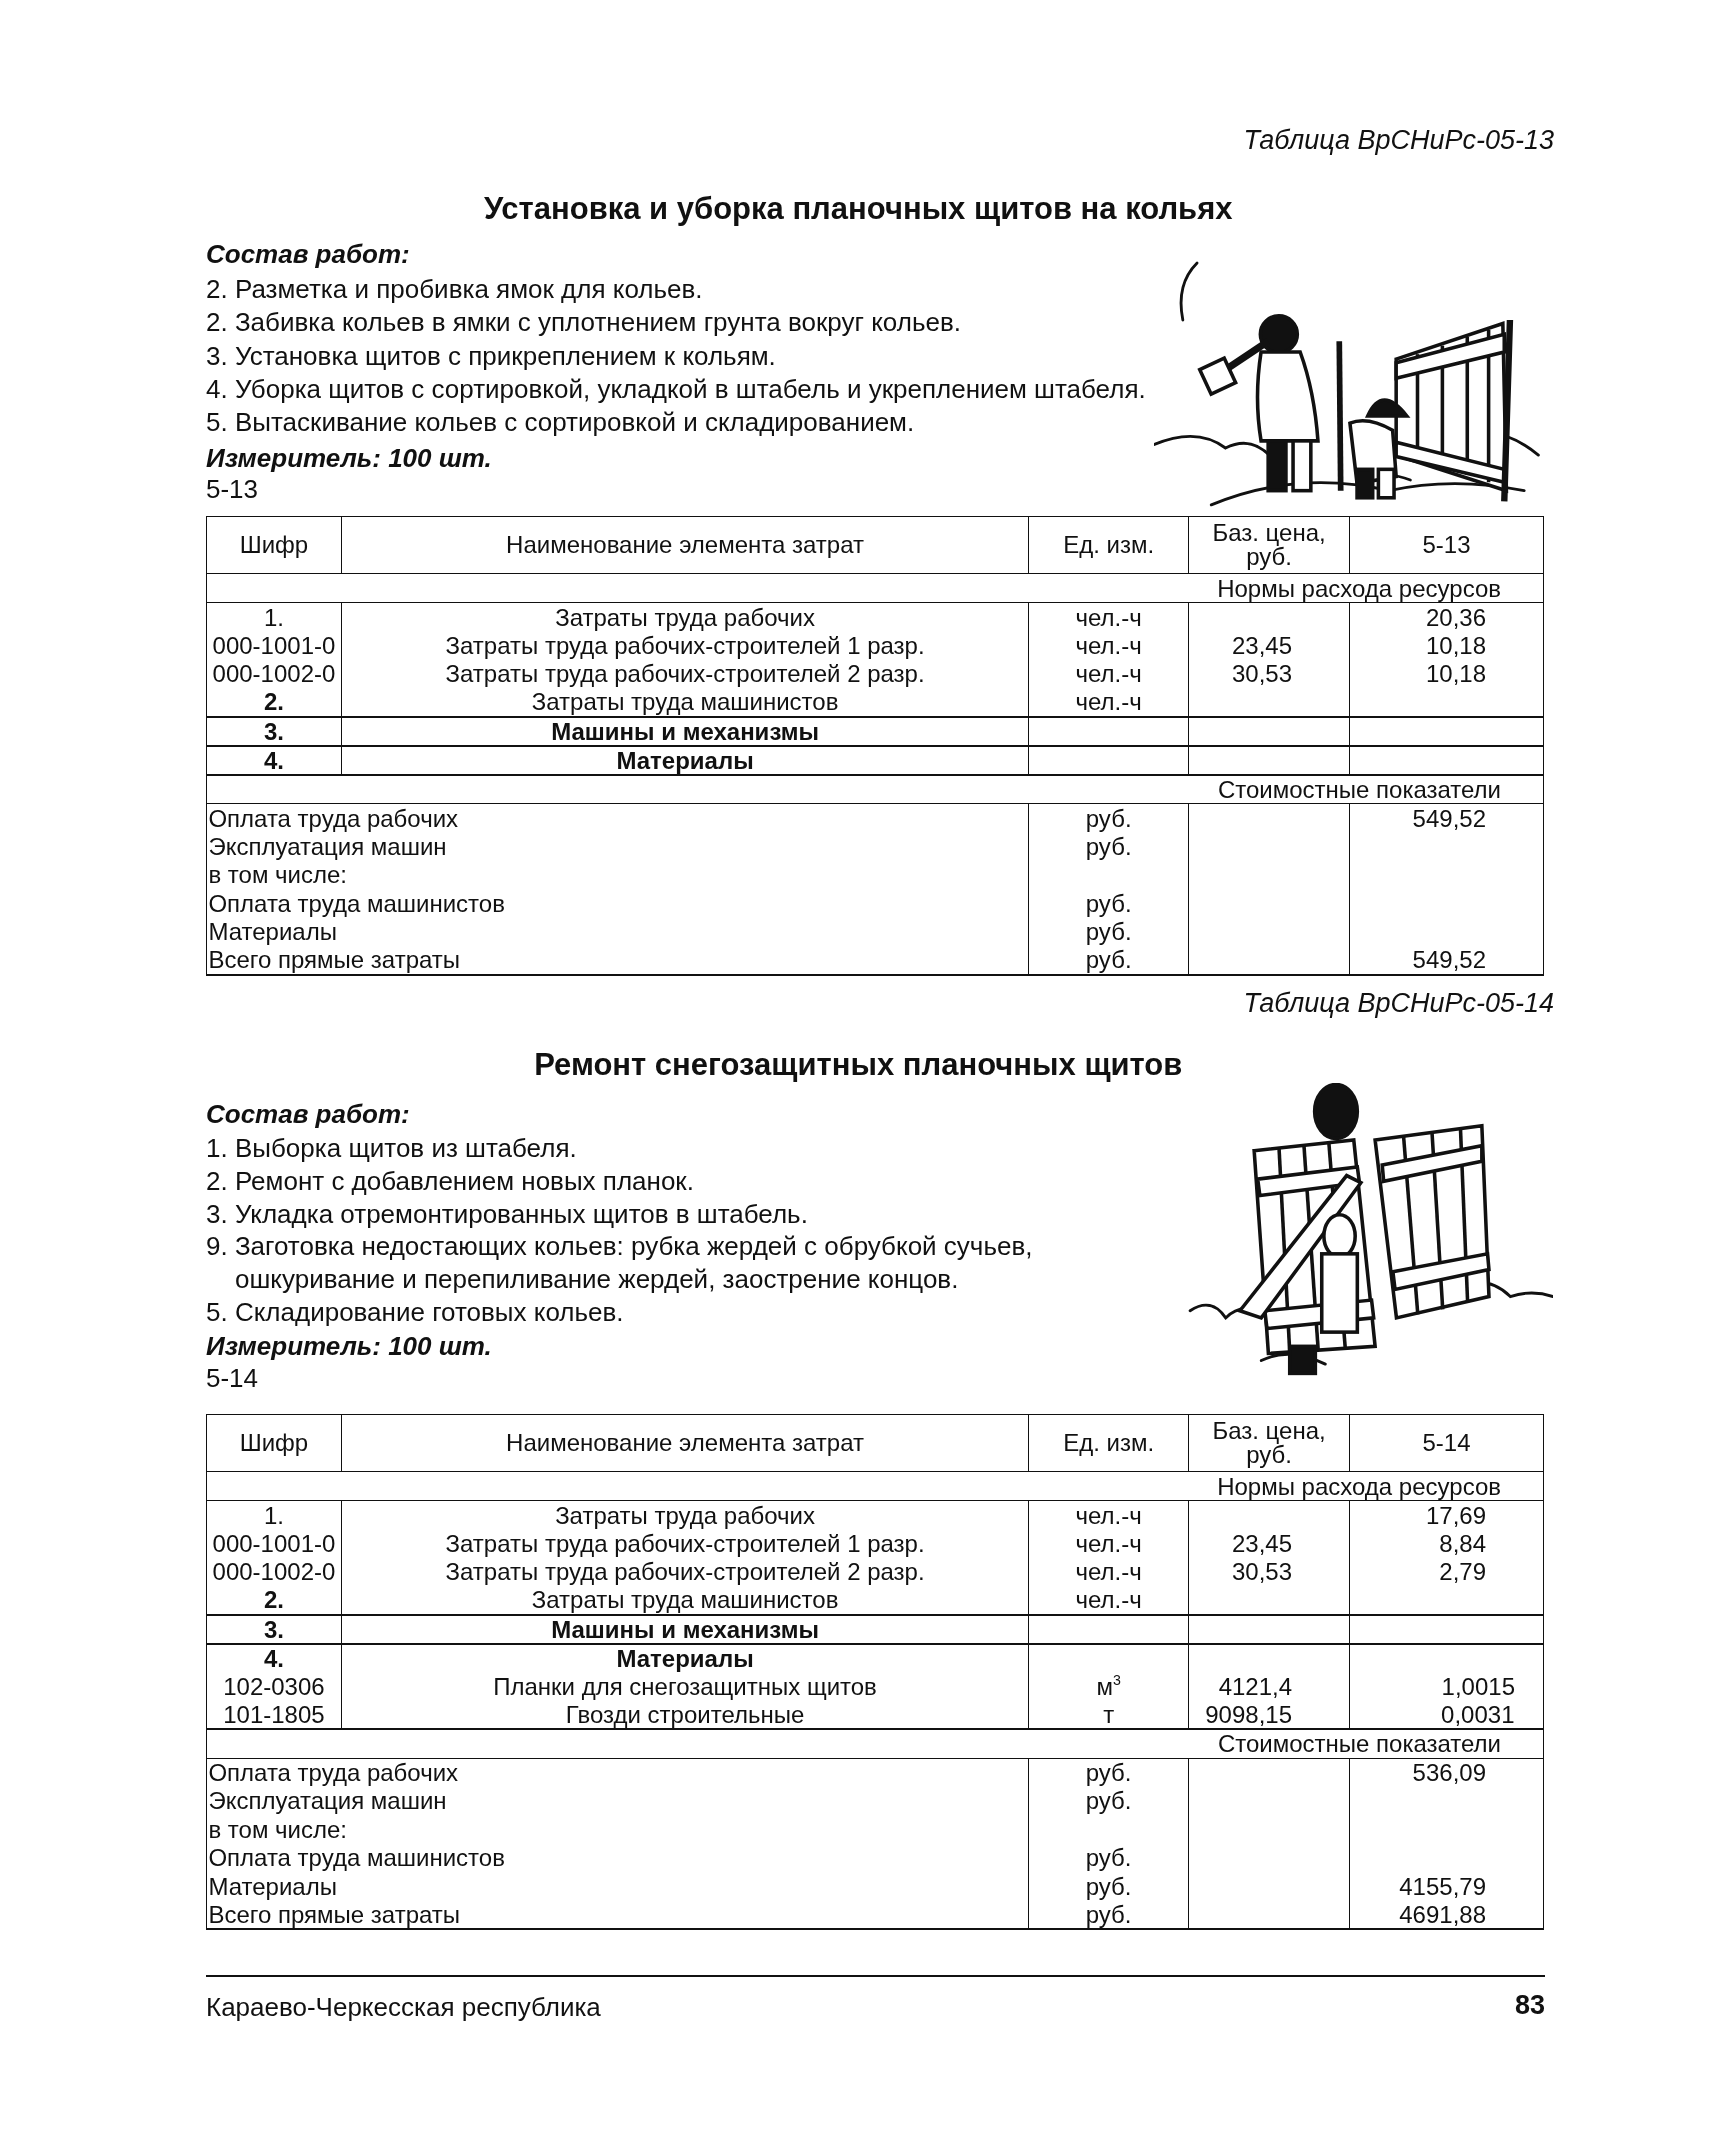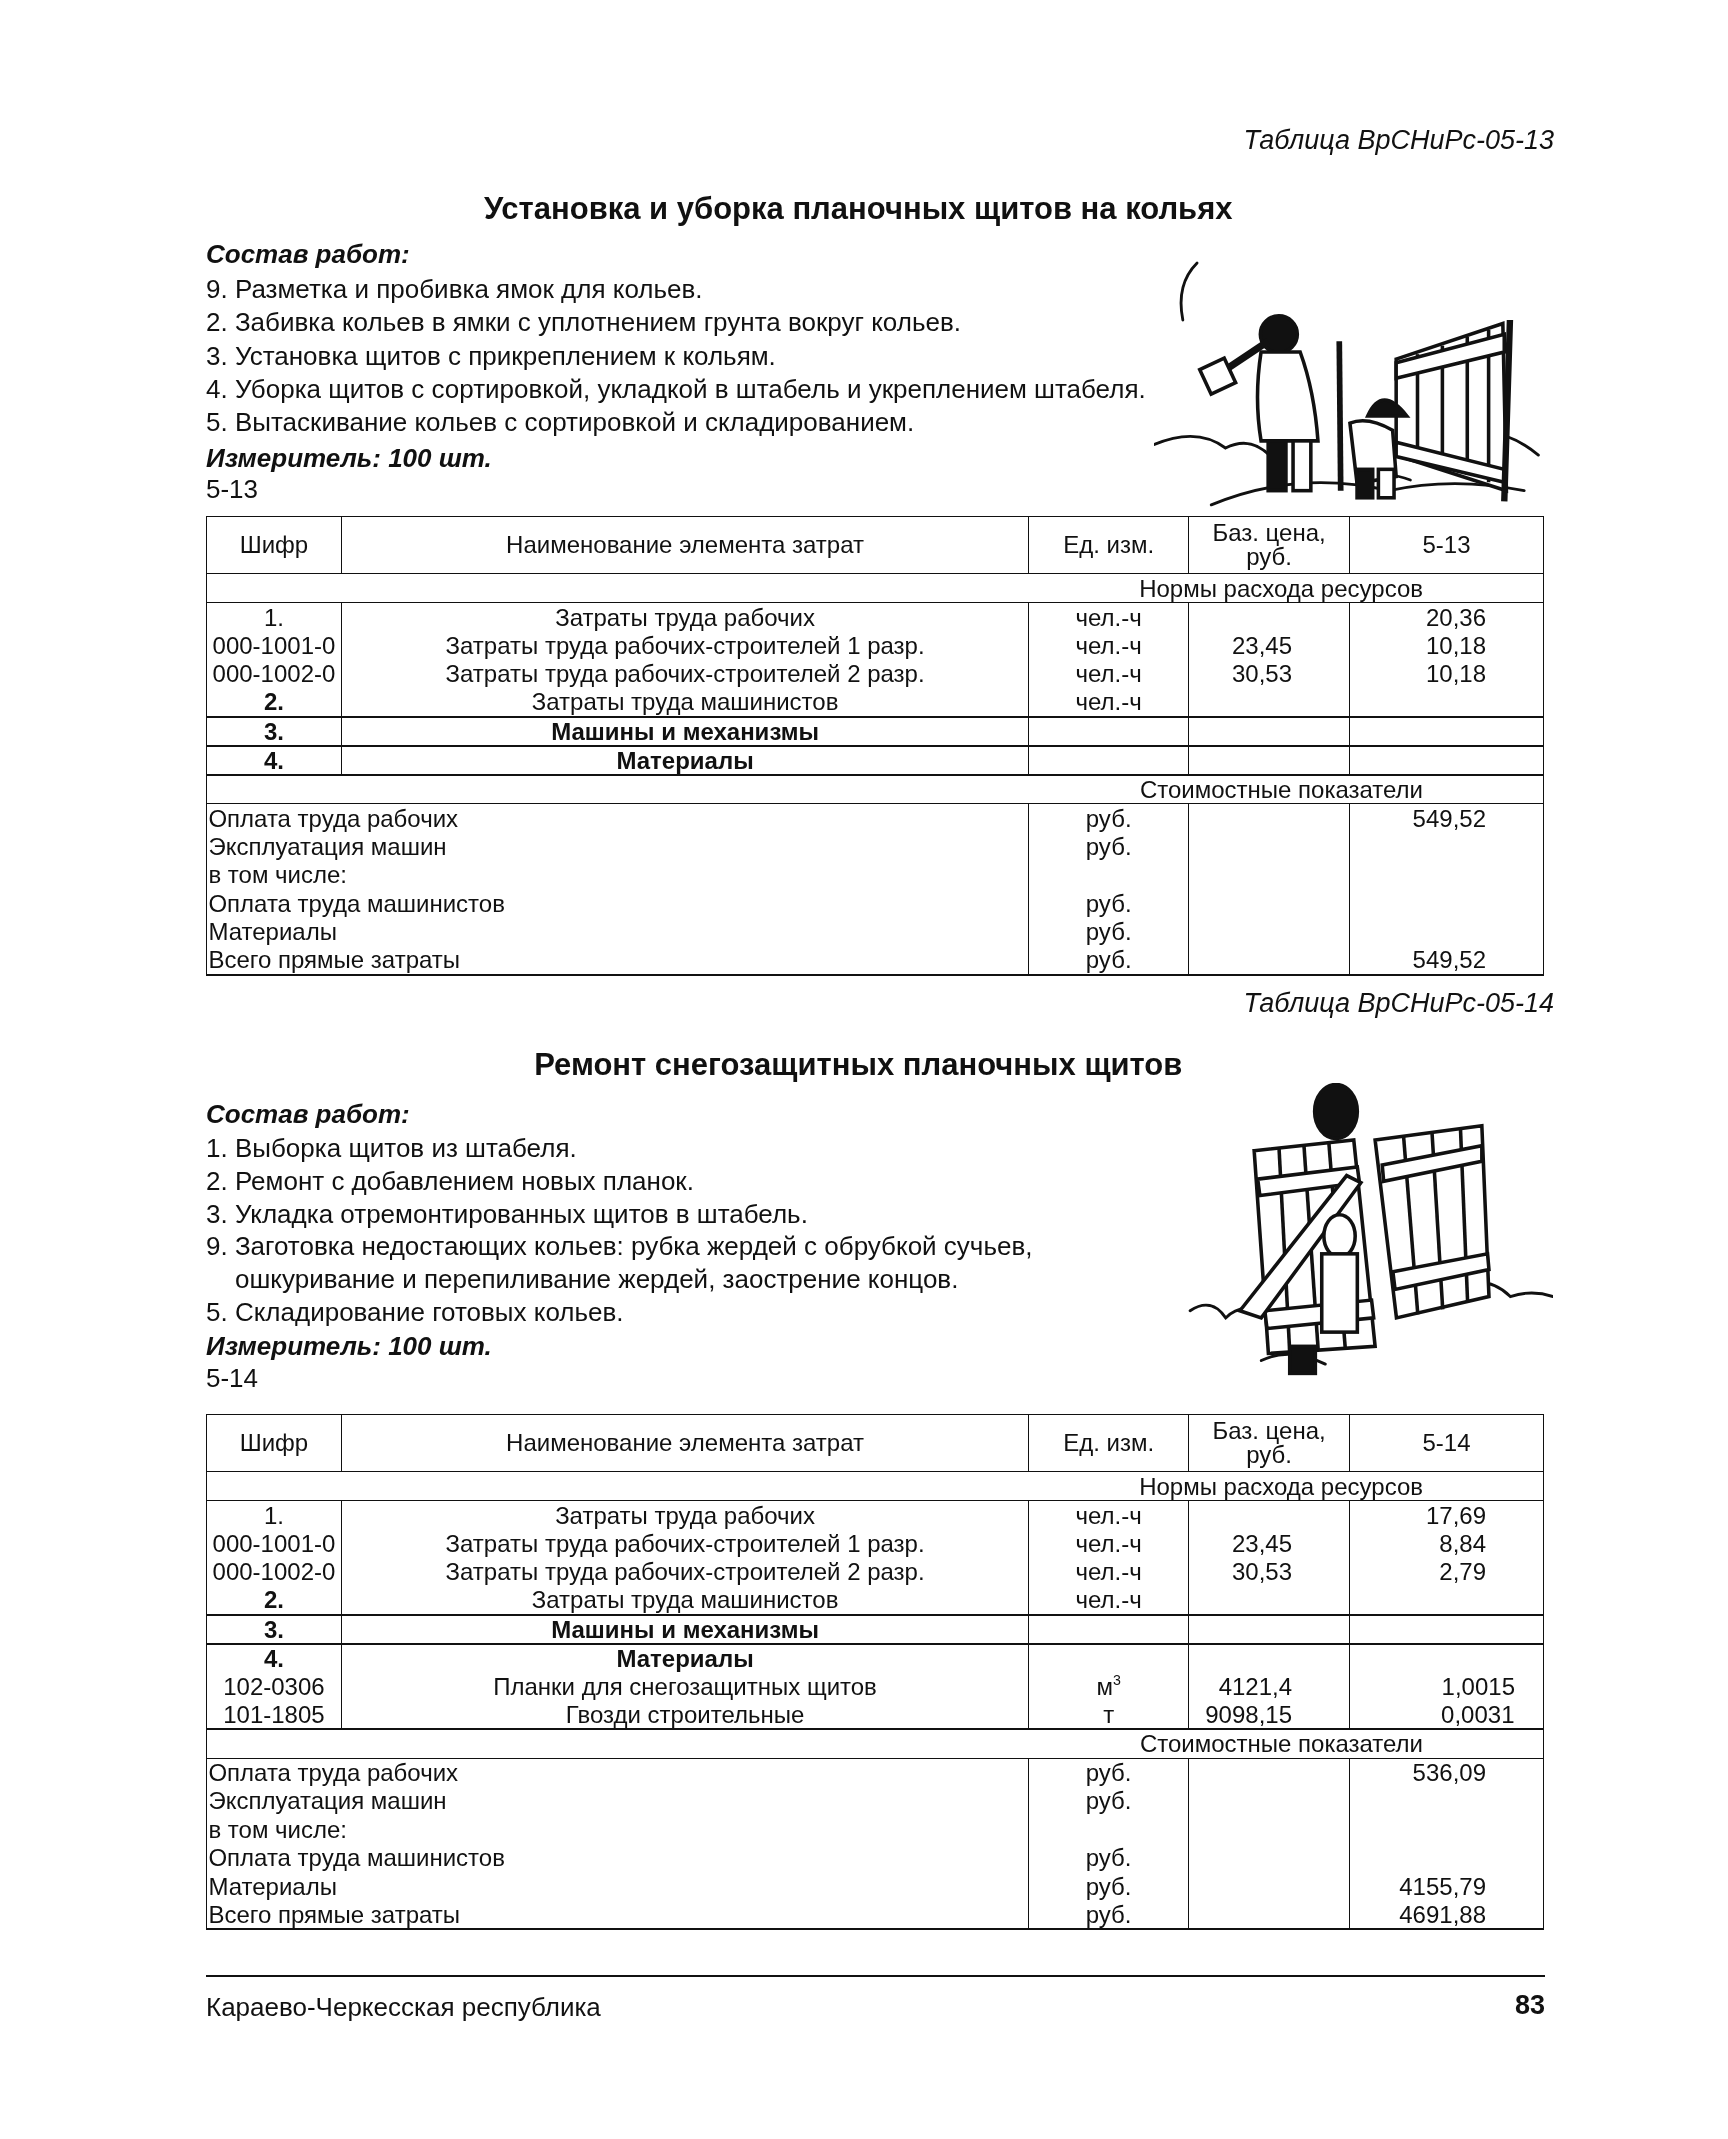--- a/index.html
+++ b/index.html
@@ -15,40 +15,40 @@
 
   table.norms { position: absolute; left: 206px; width: 1338px; border-collapse: collapse; font-size: 24px; }
   table.norms td { padding: 0 1.4px; height: 28.5px; line-height: 27px; vertical-align: middle; }
   table.norms .c1 { width: 135px; text-align: center; }
   table.norms .c2 { width: 688px; text-align: center; }
   table.norms .c3 { width: 160px; text-align: center; }
   table.norms .c4 { width: 161px; text-align: center; }
   table.norms .c5 { width: 194px; text-align: center; }
   table.norms .b { border-left: 1.4px solid #111; border-right: 1.4px solid #111; }
   table.norms tr.head td { height: 57px; border: 1.4px solid #111; line-height: 24px; }
-  table.norms tr.section td { border: 1.4px solid #111; text-align: right; padding-right: 120px; height: 29px; }
+  table.norms tr.section td { border: 1.4px solid #111; text-align: right; padding-right: 42px; height: 29px; }
   table.norms tr.sep-bot td { border-bottom: 2.1px solid #111; }
   table.norms td.bold { font-weight: bold; }
   table.norms td.num { text-align: right; padding-right: 57px; }
   table.norms td.num-r { text-align: right; padding-right: 10px; }
   table.norms td.cost-label { text-align: left; padding-left: 1.4px; }
   sup { font-size: 14.2px; vertical-align: top; line-height: 14.2px; }
 
   .illus { position: absolute; }
   .footer-rule { position: absolute; left: 206px; width: 1339px; top: 1975px; border-top: 2.1px solid #111; }
   .footer-left { left: 206px; top: 1992px; font-size: 26px; }
   .footer-right { right: 184px; top: 1990px; font-size: 27px; font-weight: bold; }
 </style>
 </head>
 <body>
 
 <div class="abs tbl-label" style="top:125px">Таблица ВрСНиРс-05-13</div>
 <div class="abs title" style="top:191px">Установка и уборка планочных щитов на кольях</div>
 <div class="abs sub" style="top:239px">Состав работ:</div>
-<div class="abs item" style="top:274px">9. Разметка и пробивка ямок для кольев.</div>
+<div class="abs item" style="top:274px">2. Разметка и пробивка ямок для кольев.</div>
 <div class="abs item" style="top:307px">2. Забивка кольев в ямки с уплотнением грунта вокруг кольев.</div>
 <div class="abs item" style="top:341px">3. Установка щитов с прикреплением к кольям.</div>
 <div class="abs item" style="top:374px">4. Уборка щитов с сортировкой, укладкой в штабель и укреплением штабеля.</div>
 <div class="abs item" style="top:407px">5. Вытаскивание кольев с сортировкой и складированием.</div>
 <div class="abs sub" style="top:443px">Измеритель: 100 шт.</div>
 <div class="abs code" style="top:474px">5-13</div>
 
 <svg class="illus" style="left:1154px; top:256px" width="399" height="256" viewBox="0 0 560 360">
   <g fill="none" stroke="#111" stroke-width="4" stroke-linecap="round">
     <path d="M40 90 Q30 40 60 10"></path>

